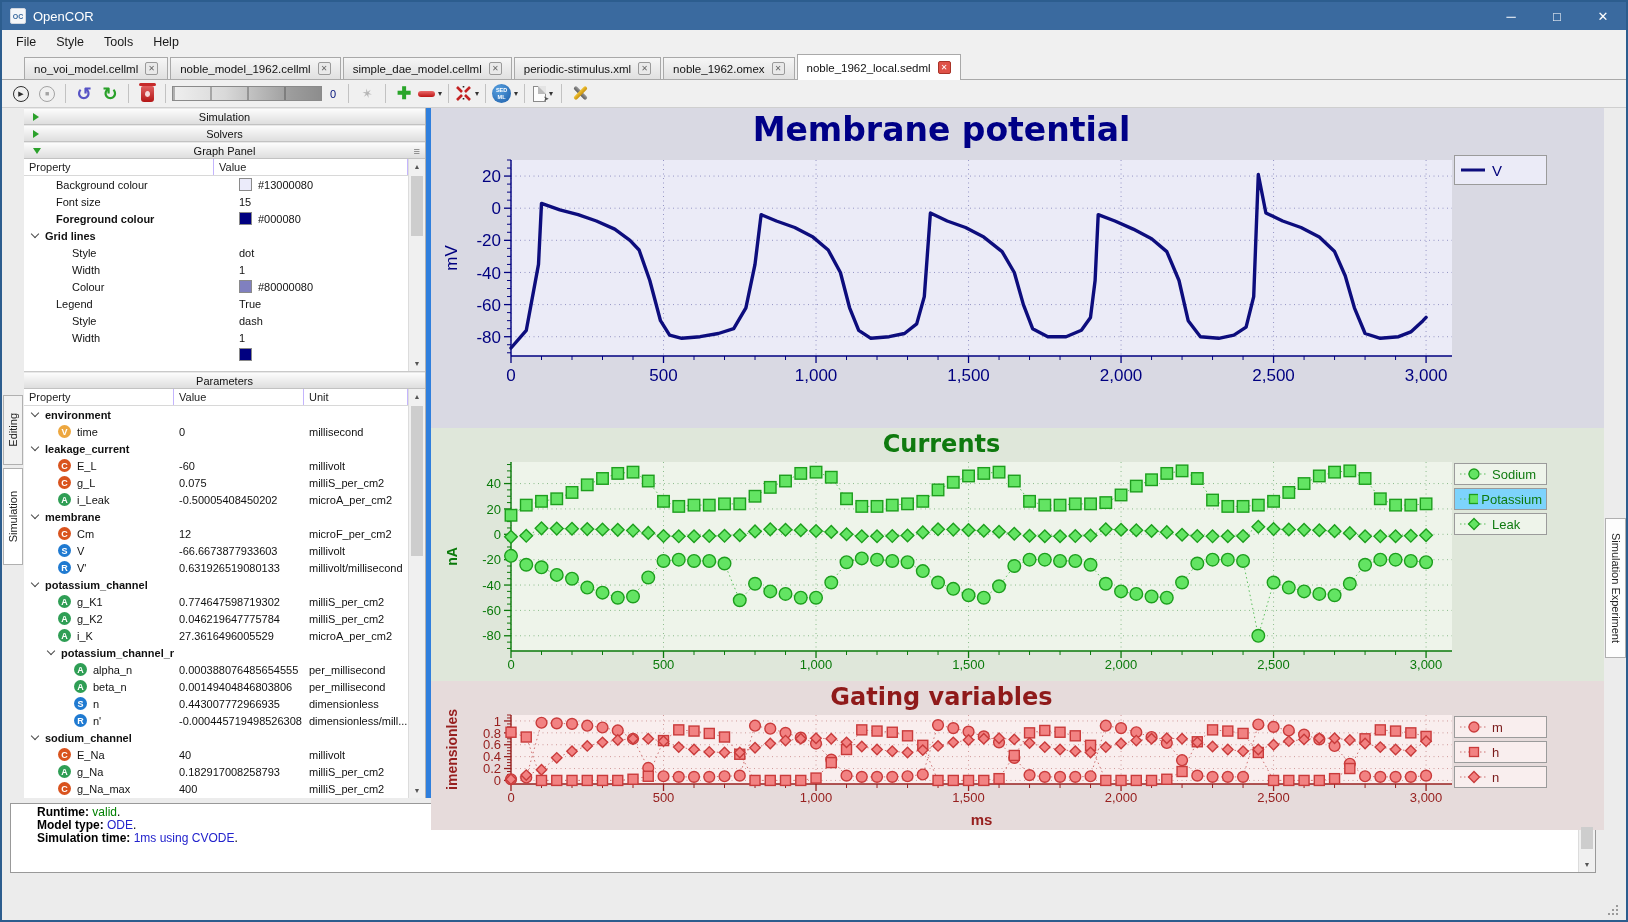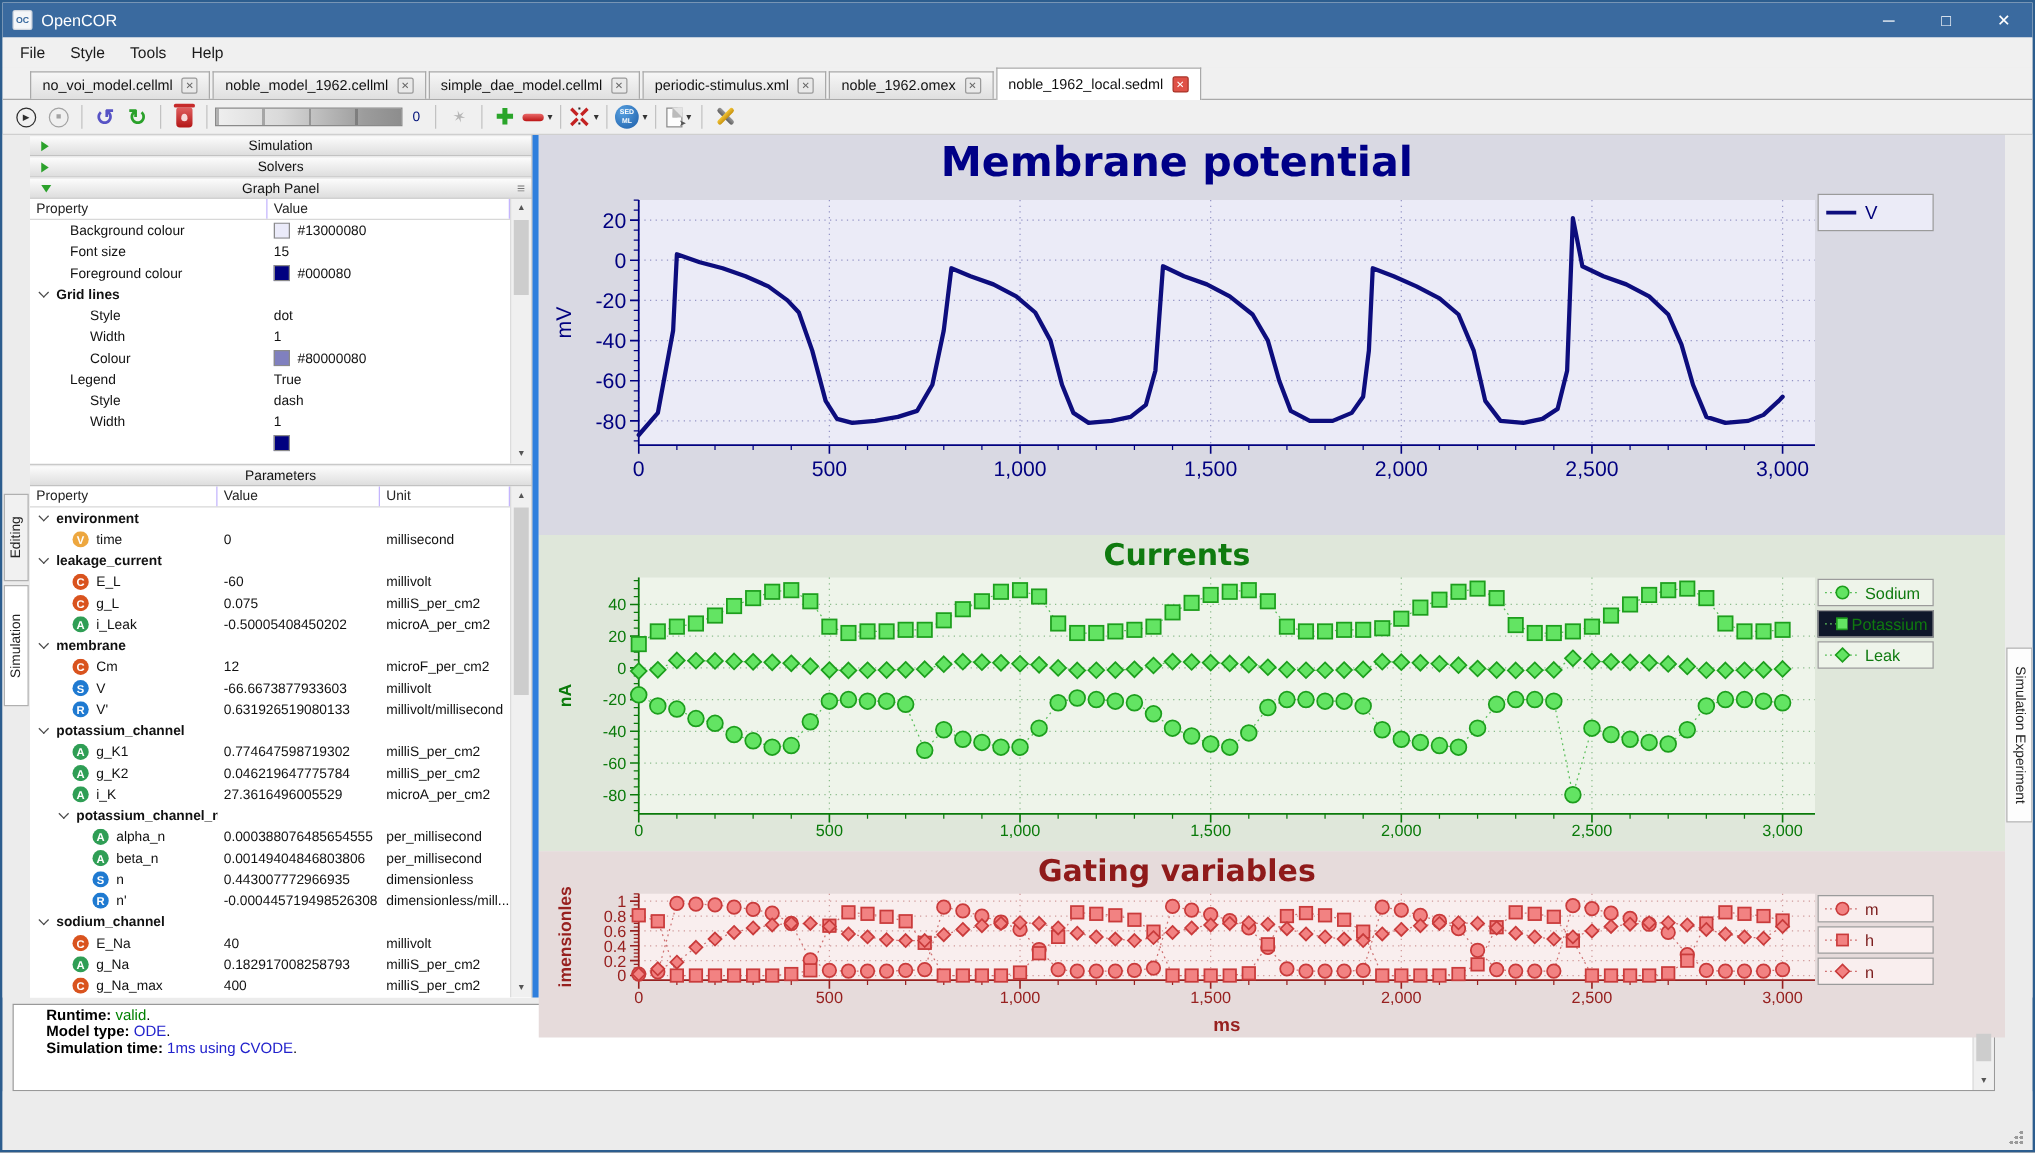--- a/index.html
+++ b/index.html
@@ -61,21 +61,21 @@
   .hdr-menu{position:absolute;right:5px;color:#777;font-size:11px;z-index:1;}
   .grid-area{display:flex;overflow:hidden;background:#fff;}
   .props-area{height:213px;flex:none;border-bottom:1px solid #c9c9c9;}
   .params-area{flex:1;}
   .table-col{flex:1;overflow:hidden;}
   .thead{display:flex;height:17px;border-bottom:1px solid #d8d8d8;font-size:11px;color:#222;}
   .thead>div{padding-left:5px;border-right:1px solid #c4b5fd;display:flex;align-items:center;}
   .prow{display:flex;height:17px;align-items:center;font-size:11px;color:#111;}
   .c-prop{display:flex;align-items:center;overflow:hidden;white-space:nowrap;}
   .props-area .c-prop{width:190px;flex:none;}
-  .props-area .c-val{flex:1;display:flex;align-items:center;padding-left:5px;overflow:hidden;white-space:nowrap;}
+  .props-area .c-val{flex:1;display:flex;align-items:center;padding-left:5px;overflow:hidden;white-space:nowrap;margin-left:20px;}
   .params-area .c-prop{width:150px;flex:none;}
   .params-area .c-val{width:130px;flex:none;padding-left:5px;overflow:hidden;white-space:nowrap;}
   .params-area .c-unit{flex:1;padding-left:5px;overflow:hidden;white-space:nowrap;}
   .grp{font-weight:bold;}
   .chev{width:6px;height:6px;border-left:1.5px solid #4a4a4a;border-bottom:1.5px solid #4a4a4a;transform:rotate(-45deg);margin-right:7px;margin-top:-3px;flex:none;}
   .swatch{width:13px;height:13px;border:1px solid #8a8a8a;margin-right:6px;flex:none;}
   .pic{width:13px;height:13px;border-radius:50%;color:#fff;font-size:9px;font-weight:bold;display:inline-flex;align-items:center;justify-content:center;margin-right:6px;flex:none;}
   .vscroll{width:17px;flex:none;background:#f0f0f0;border-left:1px solid #dcdcdc;display:flex;flex-direction:column;}
   .vs-arrow{height:15px;font-size:7px;color:#555;display:flex;align-items:center;justify-content:center;}
   .vs-track{flex:1;position:relative;}
@@ -249,21 +249,21 @@
               </div>
               <div class="prow">
                 <div class="c-prop" style="padding-left: 32px;">
                   <span>Font size</span>
                 </div>
                 <div class="c-val">
                   <span>15</span>
                 </div>
               </div>
               <div class="prow">
-                <div class="c-prop" style="padding-left: 32px;">
+                <div class="c-prop" style="padding-left: 32px; font-weight: bold;">
                   <span>Foreground colour</span>
                 </div>
                 <div class="c-val">
                   <span class="swatch" style="background: rgb(0, 0, 128);"></span>
                   <span>#000080</span>
                 </div>
               </div>
               <div class="prow">
                 <div class="c-prop" style="padding-left: 8px;">
                   <span class="chev"></span>
@@ -940,21 +940,21 @@
             <path d="M995.0729335494327 100.88993288590605 L1001.3729335494327 107.18993288590605 L995.0729335494327 113.48993288590604 L988.7729335494328 107.18993288590605 Z" fill="#63e463" stroke="#1d9e1d" stroke-width="1.4"></path>
           </svg>
           <div class="legend-col" style="right: 57px; top: 35px;">
             <div class="legend-box" style="height: 22px; background: rgb(238, 244, 234);">
               <svg width="30" height="14">
                 <line x1="1" y1="7" x2="29" y2="7" stroke="#5abf5a" stroke-width="1" stroke-dasharray="1.5,2.5"></line>
                 <circle cx="15" cy="7" r="5" fill="#63e463" stroke="#1d9e1d" stroke-width="1.3"></circle>
               </svg>
               <span style="color: rgb(15, 122, 15); font-size: 13px;">Sodium</span>
             </div>
-            <div class="legend-box" style="height: 22px; background: #0f172a;">
+            <div class="legend-box" style="height: 22px; background: #7dd3fc;">
               <svg width="30" height="14">
                 <line x1="1" y1="7" x2="29" y2="7" stroke="#5abf5a" stroke-width="1" stroke-dasharray="1.5,2.5"></line>
                 <rect x="10.5" y="2.5" width="9" height="9" fill="#63e463" stroke="#1d9e1d" stroke-width="1.3"></rect>
               </svg>
               <span style="color: rgb(15, 122, 15); font-size: 13px;">Potassium</span>
             </div>
             <div class="legend-box" style="height: 22px; background: rgb(238, 244, 234);">
               <svg width="30" height="14">
                 <line x1="1" y1="7" x2="29" y2="7" stroke="#5abf5a" stroke-width="1" stroke-dasharray="1.5,2.5"></line>
                 <path d="M15 1.5 L20.5 7 L15 12.5 L9.5 7 Z" fill="#63e463" stroke="#1d9e1d" stroke-width="1.3"></path>

